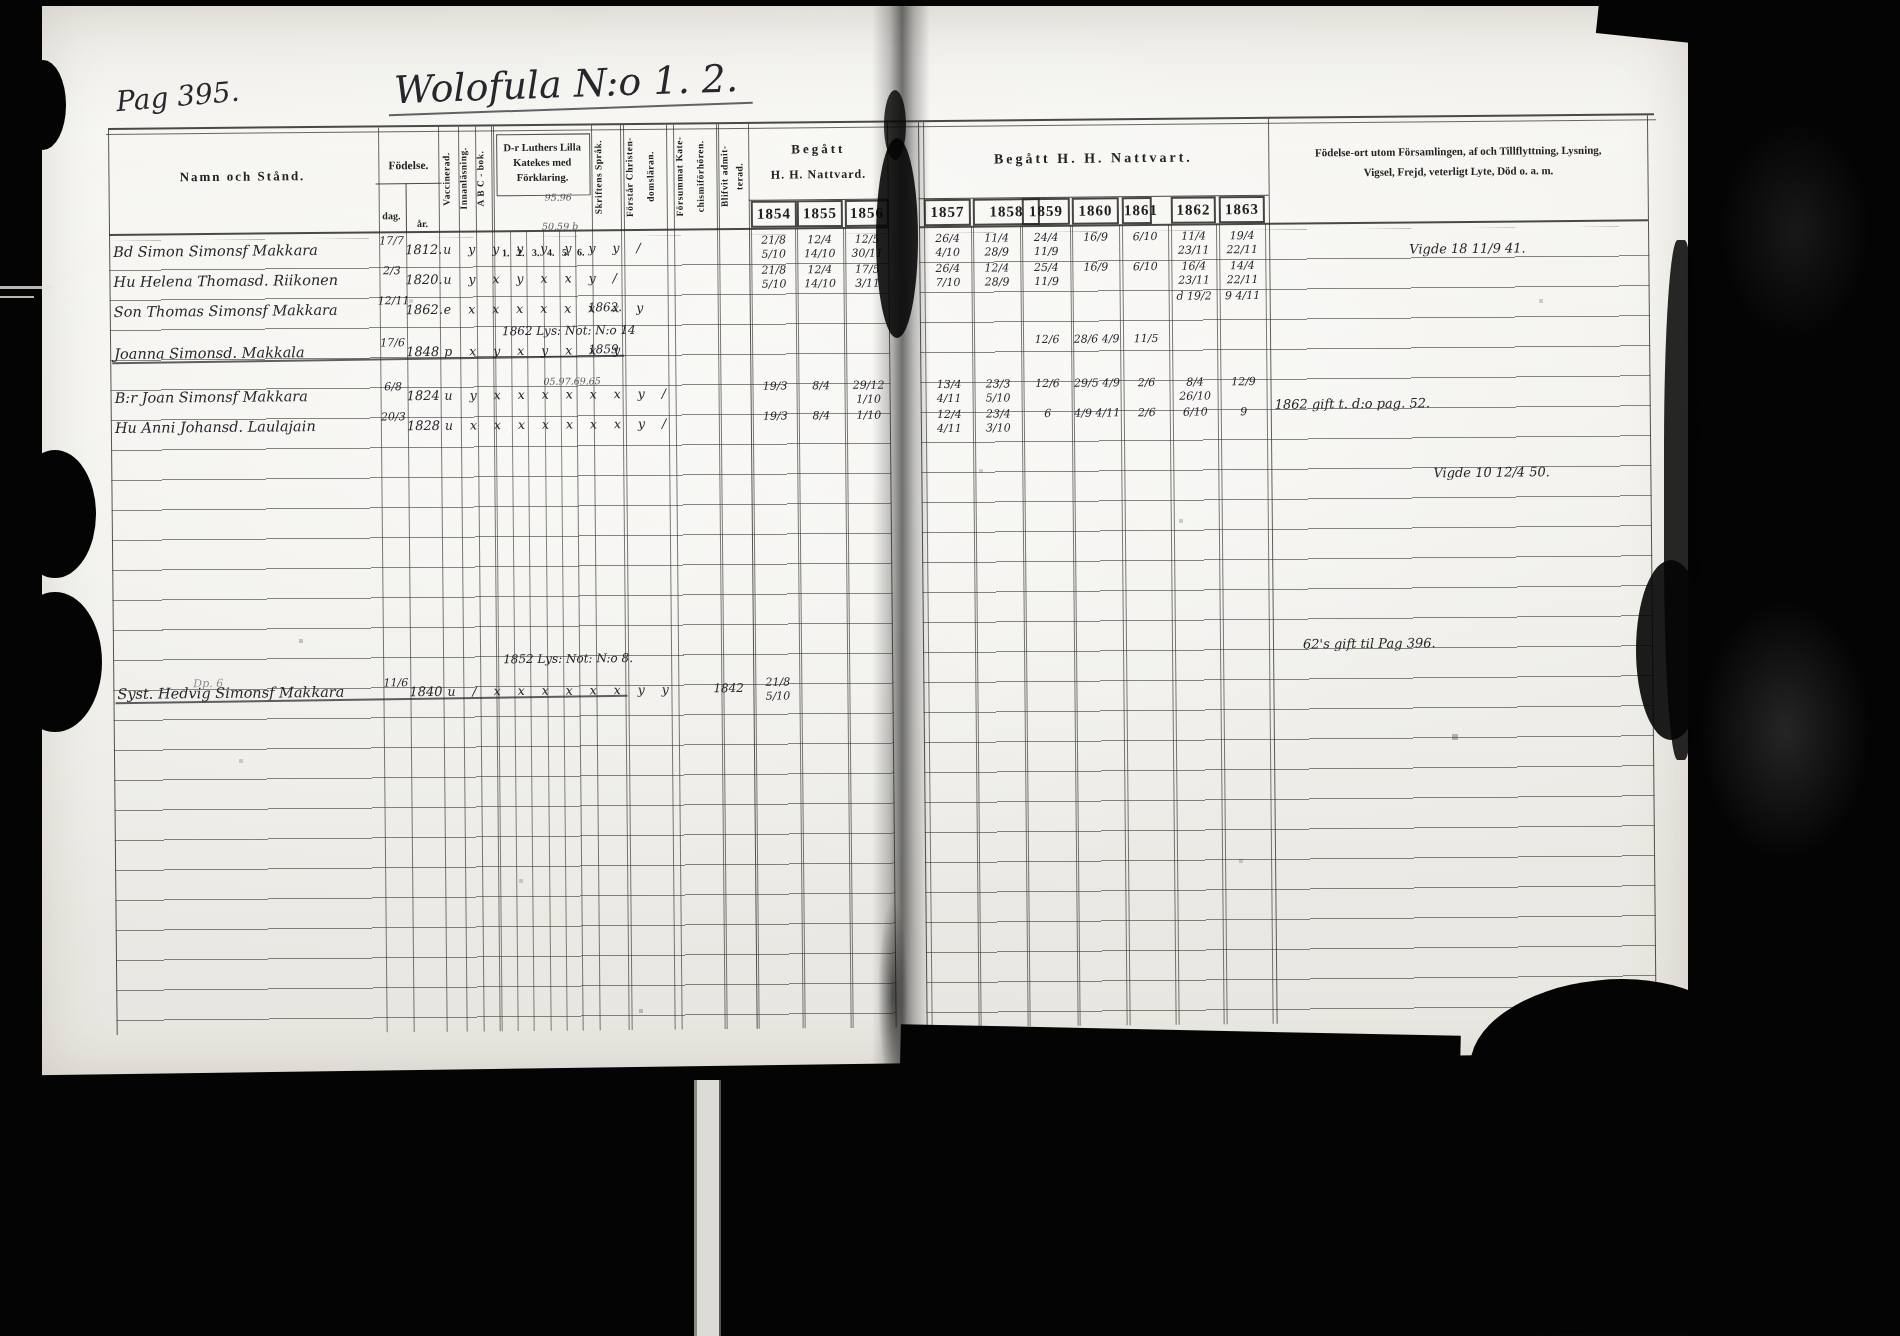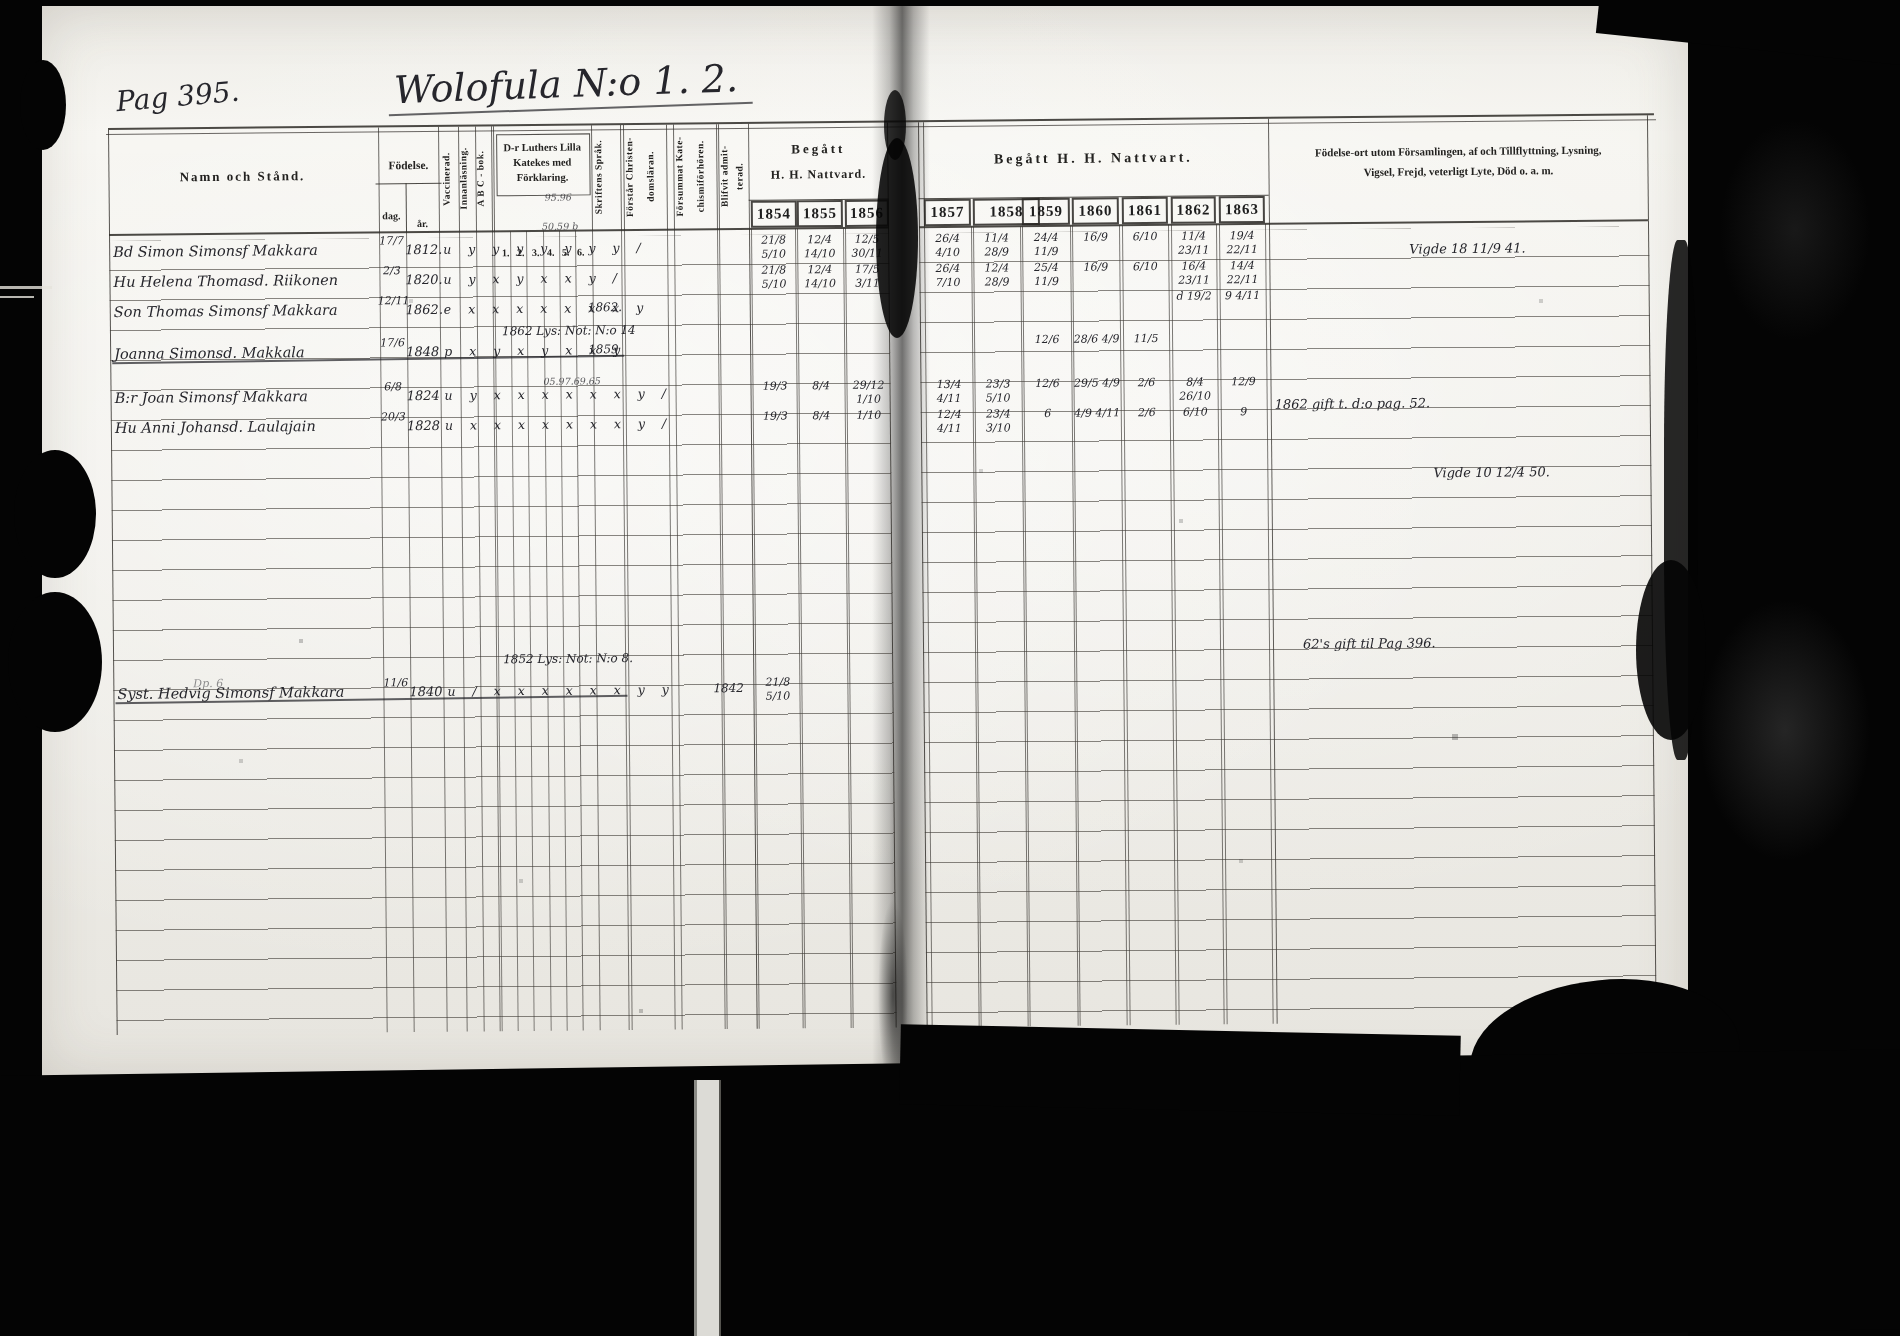--- a/index.html
+++ b/index.html
@@ -163,21 +163,21 @@
 
     <span class="ycell" style="left:642px;width:46px;">1854</span>
     <span class="ycell" style="left:688px;width:46px;">1855</span>
     <span class="ycell" style="left:736px;width:44px;">1856</span>
 
     <div class="hC print" style="left:810px;top:30px;width:350px;font-size:14px;letter-spacing:3px;">Begått H. H. Nattvart.</div>
     <span class="ycell" style="left:815px;width:47px;">1857</span>
     <span class="ycell" style="left:864px;width:67px;">1858</span>
     <span class="ycell" style="left:913px;width:48px;">1859</span>
     <span class="ycell" style="left:963px;width:47px;">1860</span>
-    <span class="ycell" style="left:1013px;width:46px;">1861</span>
+    <span class="ycell" style="left:1013px;width:30px;">1861</span>
     <span class="ycell" style="left:1062px;width:45px;">1862</span>
     <span class="ycell" style="left:1110px;width:46px;">1863</span>
 
     <div class="hC print" style="left:1160px;top:28px;width:380px;font-size:11px;">Födelse-ort utom Församlingen, af och Tillflyttning, Lysning,</div>
     <div class="hC print" style="left:1160px;top:48px;width:380px;font-size:11px;">Vigsel, Frejd, veterligt Lyte, Död o. a. m.</div>
 
     <div class="row" style="top:112px;">
       <span class="hw hand cName">Bd Simon Simonsf Makkara</span>
       <span class="hw hand cDay">17/7</span>
       <span class="hw hand cYear">1812.</span>

